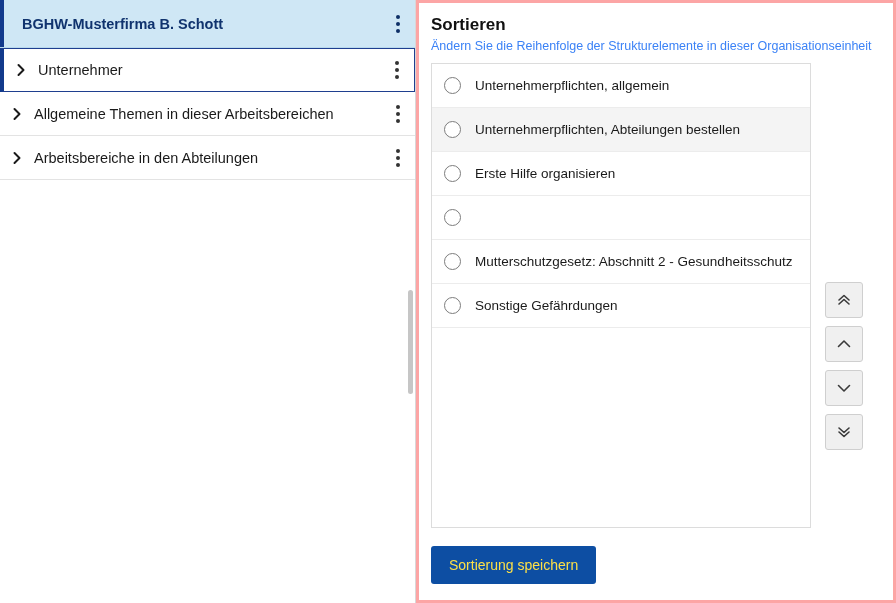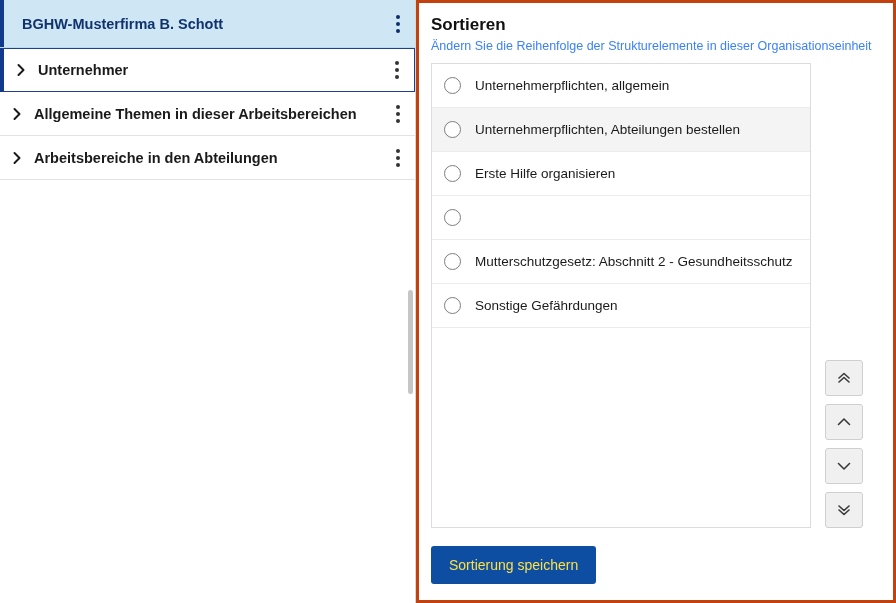--- a/index.html
+++ b/index.html
@@ -70,21 +70,20 @@
   }
   .chev svg { display: block; }
   .tree-label {
     flex: 1 1 auto;
     font-size: 14.5px;
     color: #1a1a1a;
     white-space: nowrap;
     overflow: hidden;
     text-overflow: ellipsis;
     padding-right: 8px;
-    font-weight: bold;
   }
   .header-row .tree-label {
     color: #10336e;
     font-weight: bold;
     padding-left: 18px;
     font-size: 14.5px;
   }
   .kebab {
     width: 34px;
     flex: 0 0 34px;
@@ -113,40 +112,40 @@
     border-radius: 3px;
     background: #c6c6c6;
   }
 
   
   .right-panel {
     position: relative;
     width: 480px;
     height: 603px;
     box-sizing: border-box;
-    border: 3px solid #c2410c;
+    border: 3px solid #fca5a5;
     background: #ffffff;
     padding: 10px 12px 10px 12px;
     overflow: hidden;
   }
   .panel-title {
     font-size: 17px;
     font-weight: bold;
     color: #111111;
     margin: 2px 0 4px 0;
   }
   .panel-sub {
     font-size: 12.5px;
     color: #3b82f6;
     margin-bottom: 10px;
     white-space: nowrap;
   }
   .sort-area {
     display: flex;
-    align-items: flex-end;
+    align-items: center;
   }
   .list-box {
     width: 380px;
     height: 465px;
     box-sizing: border-box;
     border: 1px solid #dcdcdc;
     background: #ffffff;
     overflow: hidden;
   }
   .list-item {

